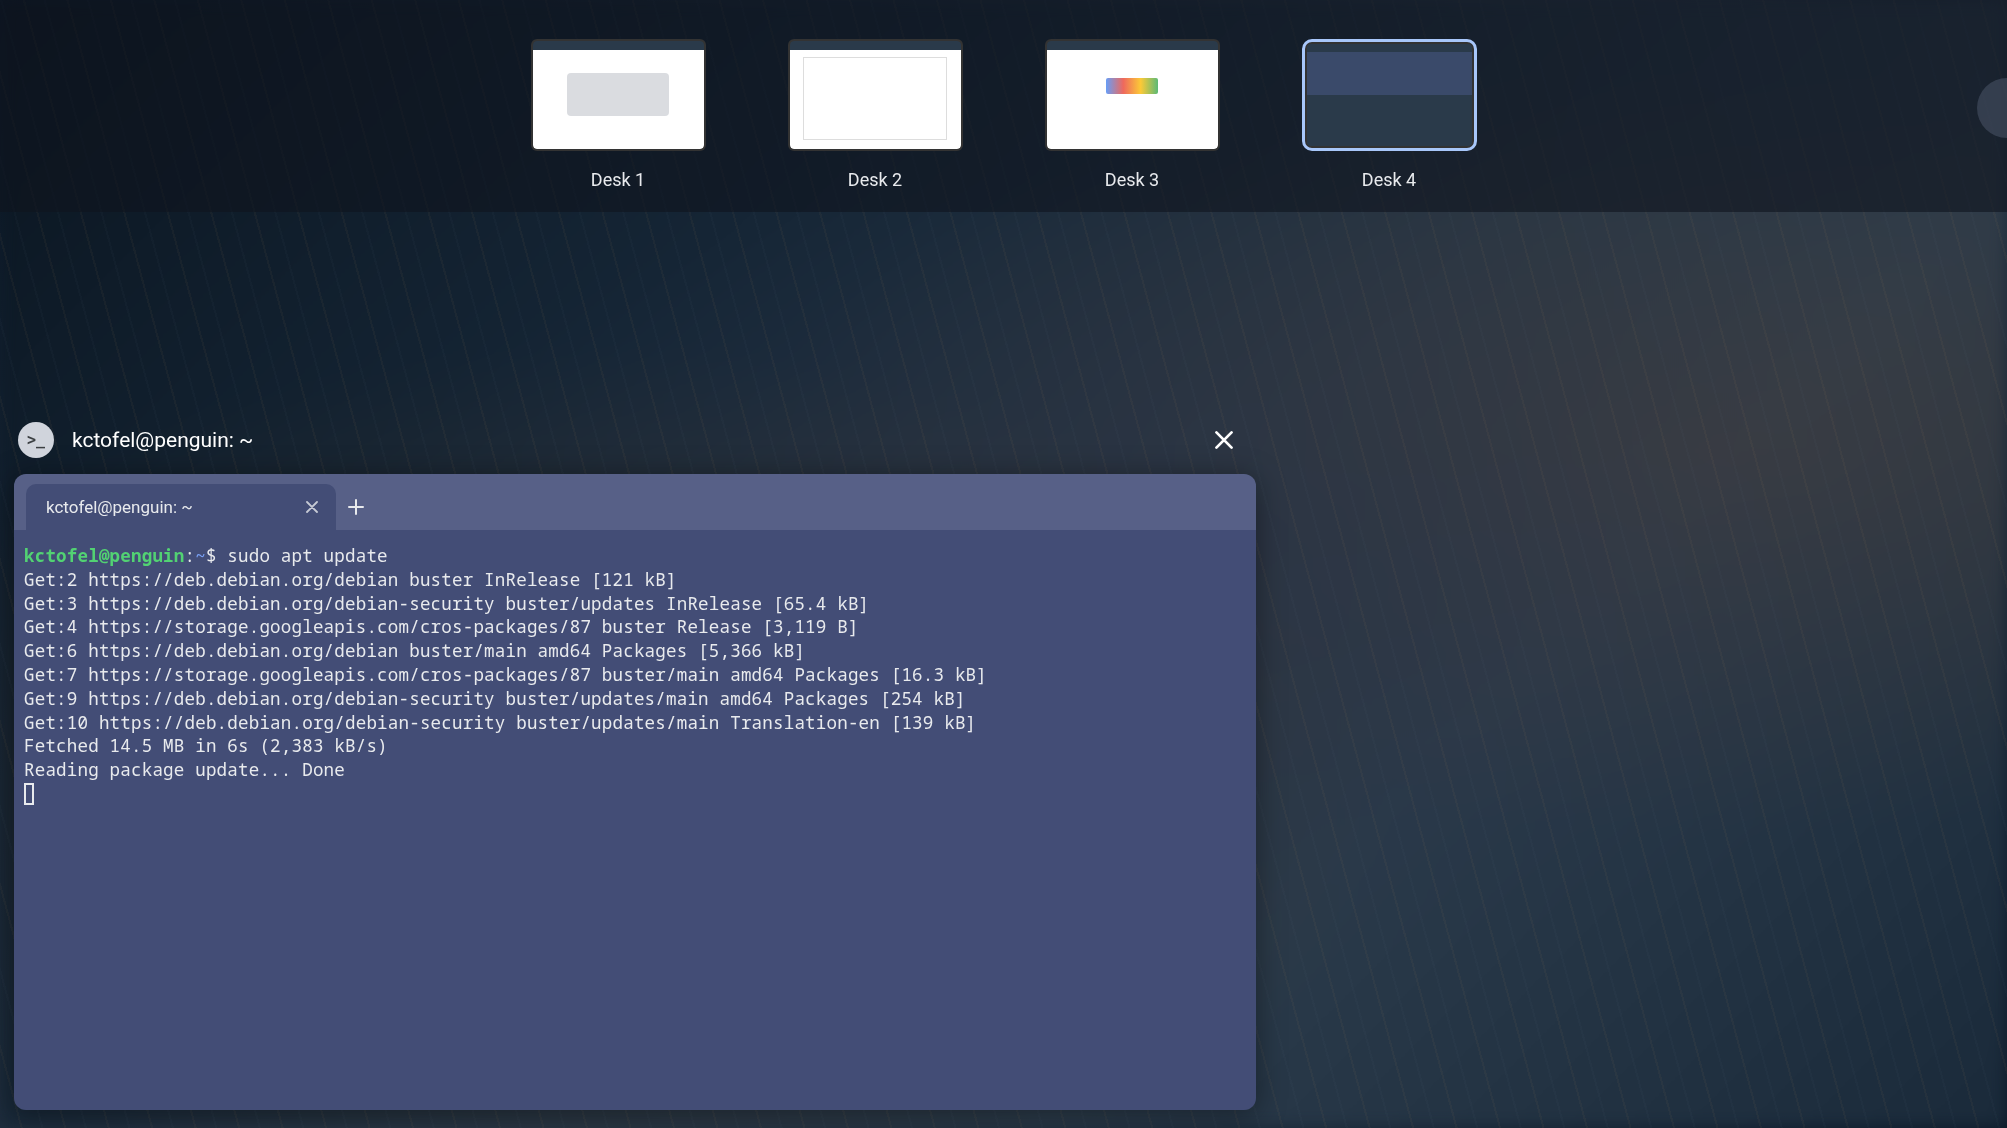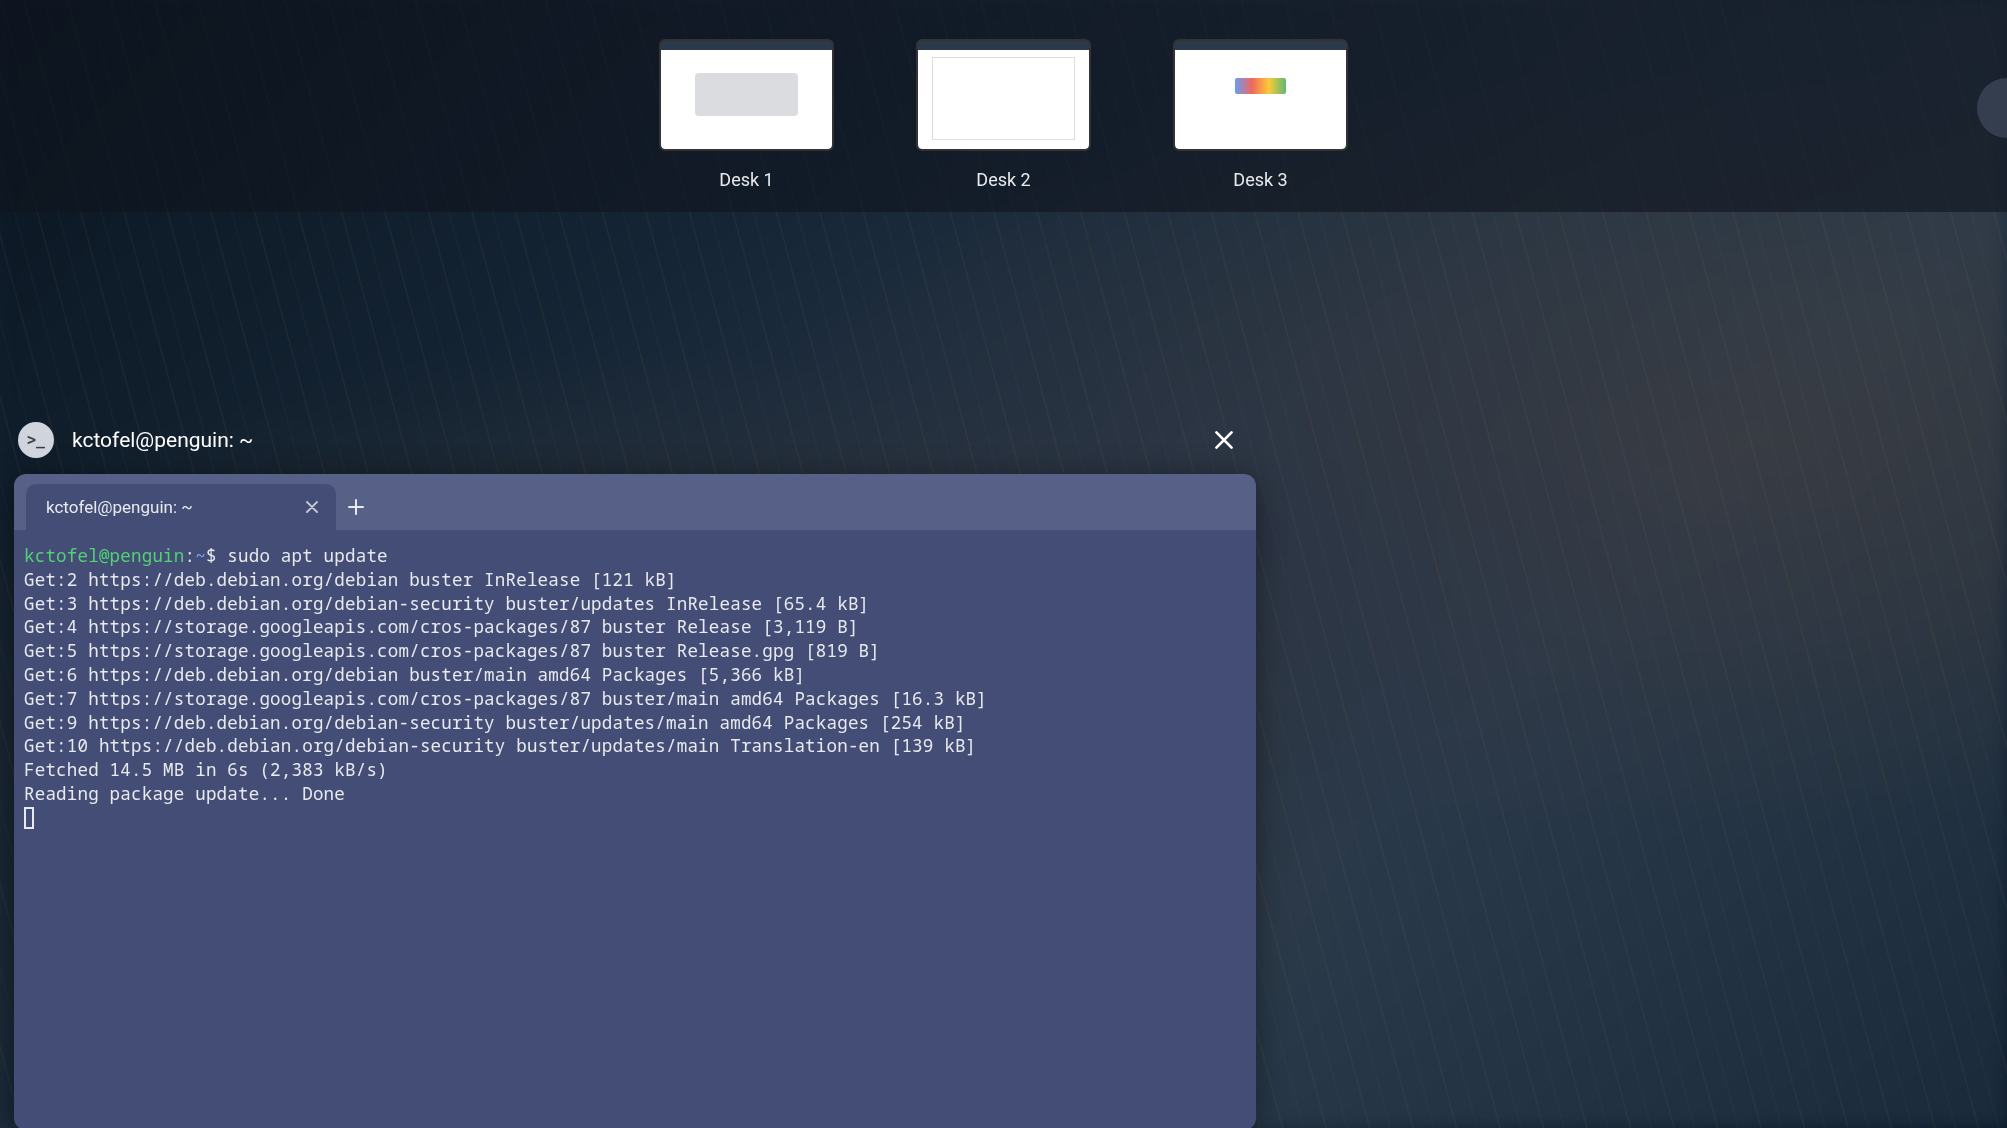--- a/index.html
+++ b/index.html
@@ -186,21 +186,21 @@
       background: #434d76;
       padding: 14px 10px 300px 10px;
       min-height: 580px;
       font-family: "Noto Sans Mono", "Consolas", "Courier New", monospace;
       font-size: 17.5px;
       line-height: 1.36;
       color: #e8eaed;
       letter-spacing: 0.2px;
     }
     .term-line { white-space: pre; }
-    .term-user { color: #52d273; font-weight: 400; }
+    .term-user { color: #52d273; font-weight: 700; }
     .term-path { color: #7aa2f7; }
     .term-white { color: #e8eaed; }
     .term-cursor {
       display: inline-block;
       width: 10px;
       height: 22px;
       border: 2px solid #e8eaed;
       vertical-align: text-bottom;
     }
     .edge-circle {
@@ -230,20 +230,26 @@
     <div class="desk-thumb">
       <div class="desk-thumb-inner thumb-files"></div>
     </div>
     <div class="desk-label">Desk 2</div>
   </div>
   <div class="desk-item">
     <div class="desk-thumb">
       <div class="desk-thumb-inner thumb-google"></div>
     </div>
     <div class="desk-label">Desk 3</div>
+  </div>
+  <div class="desk-item">
+    <div class="desk-thumb active">
+      <div class="desk-thumb-inner thumb-terminal"></div>
+    </div>
+    <div class="desk-label">Desk 4</div>
   </div>
 </div>
 
 <div class="edge-circle"></div>
 
 <div class="window-card">
   <div class="window-header">
     <div class="app-icon">
       <span>&gt;_</span>
     </div>
@@ -270,21 +276,20 @@
           <path d="M10 3 V17 M3 10 H17" stroke="#e8eaed" stroke-width="2" stroke-linecap="round"></path>
         </svg>
       </div>
     </div>
     <div class="terminal-body">
       <div class="term-line"><span class="term-user">kctofel@penguin</span><span class="term-white">:</span><span class="term-path">~</span><span class="term-white">$</span><span class="term-white"> </span><span class="term-white">sudo apt update</span></div>
       <div id="output-container">
           <div class="term-line">Get:2 https://deb.debian.org/debian buster InRelease [121 kB]</div>
           <div class="term-line">Get:3 https://deb.debian.org/debian-security buster/updates InRelease [65.4 kB]</div>
           <div class="term-line">Get:4 https://storage.googleapis.com/cros-packages/87 buster Release [3,119 B]</div>
-          <div class="term-line">Get:5 https://storage.googleapis.com/cros-packages/87 buster Release.gpg [819 B]</div>
           <div class="term-line">Get:6 https://deb.debian.org/debian buster/main amd64 Packages [5,366 kB]</div>
           <div class="term-line">Get:7 https://storage.googleapis.com/cros-packages/87 buster/main amd64 Packages [16.3 kB]</div>
           <div class="term-line">Get:9 https://deb.debian.org/debian-security buster/updates/main amd64 Packages [254 kB]</div>
           <div class="term-line">Get:10 https://deb.debian.org/debian-security buster/updates/main Translation-en [139 kB]</div>
           <div class="term-line">Fetched 14.5 MB in 6s (2,383 kB/s)</div>
           <div class="term-line">Reading package update... Done</div>
         </div>
       <div class="term-line"><span class="term-cursor"></span></div>
     </div>
   </div>

